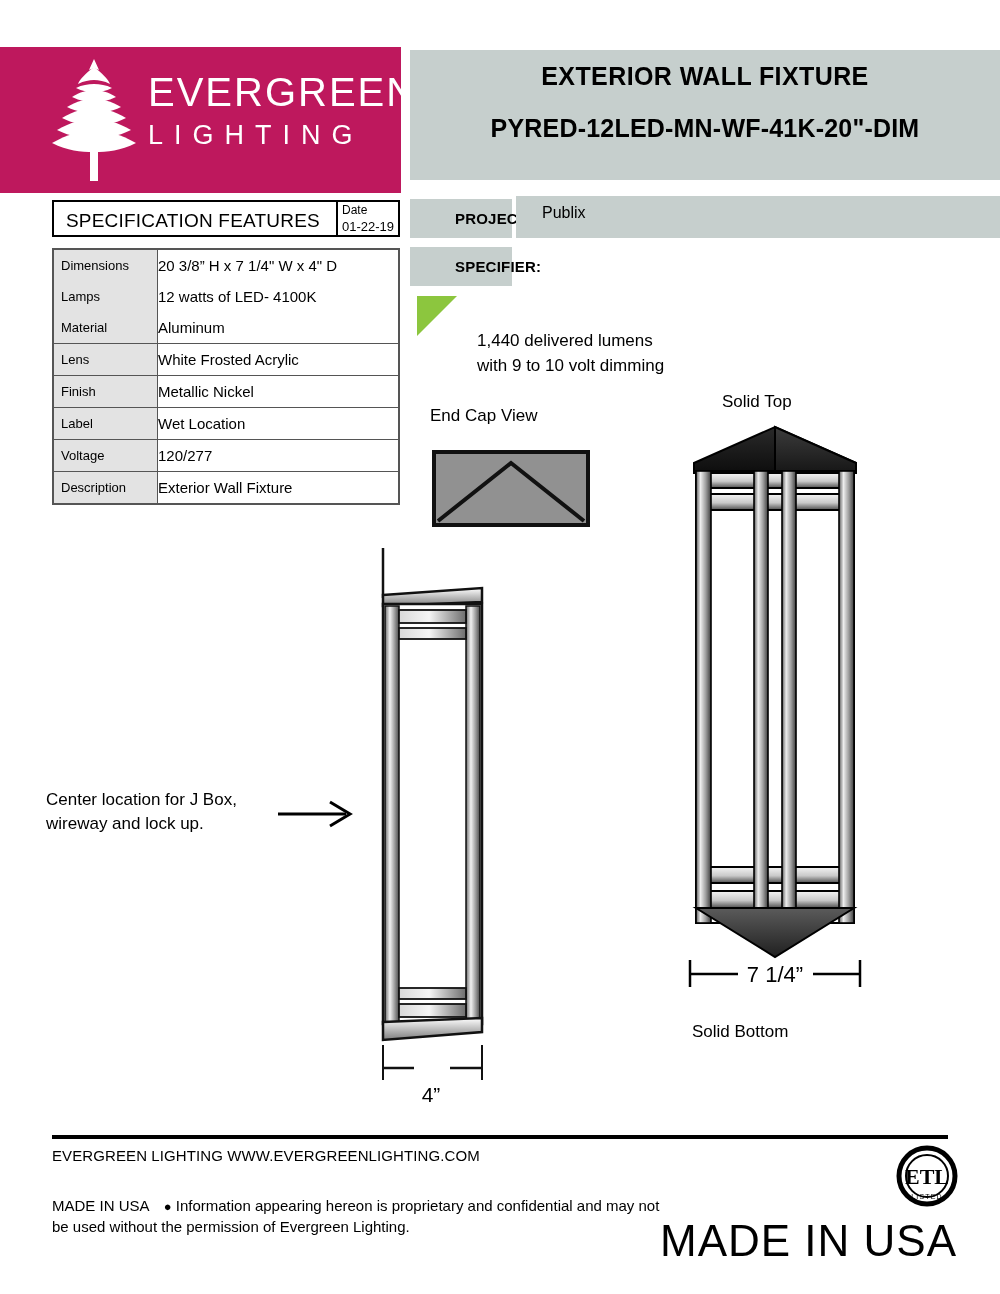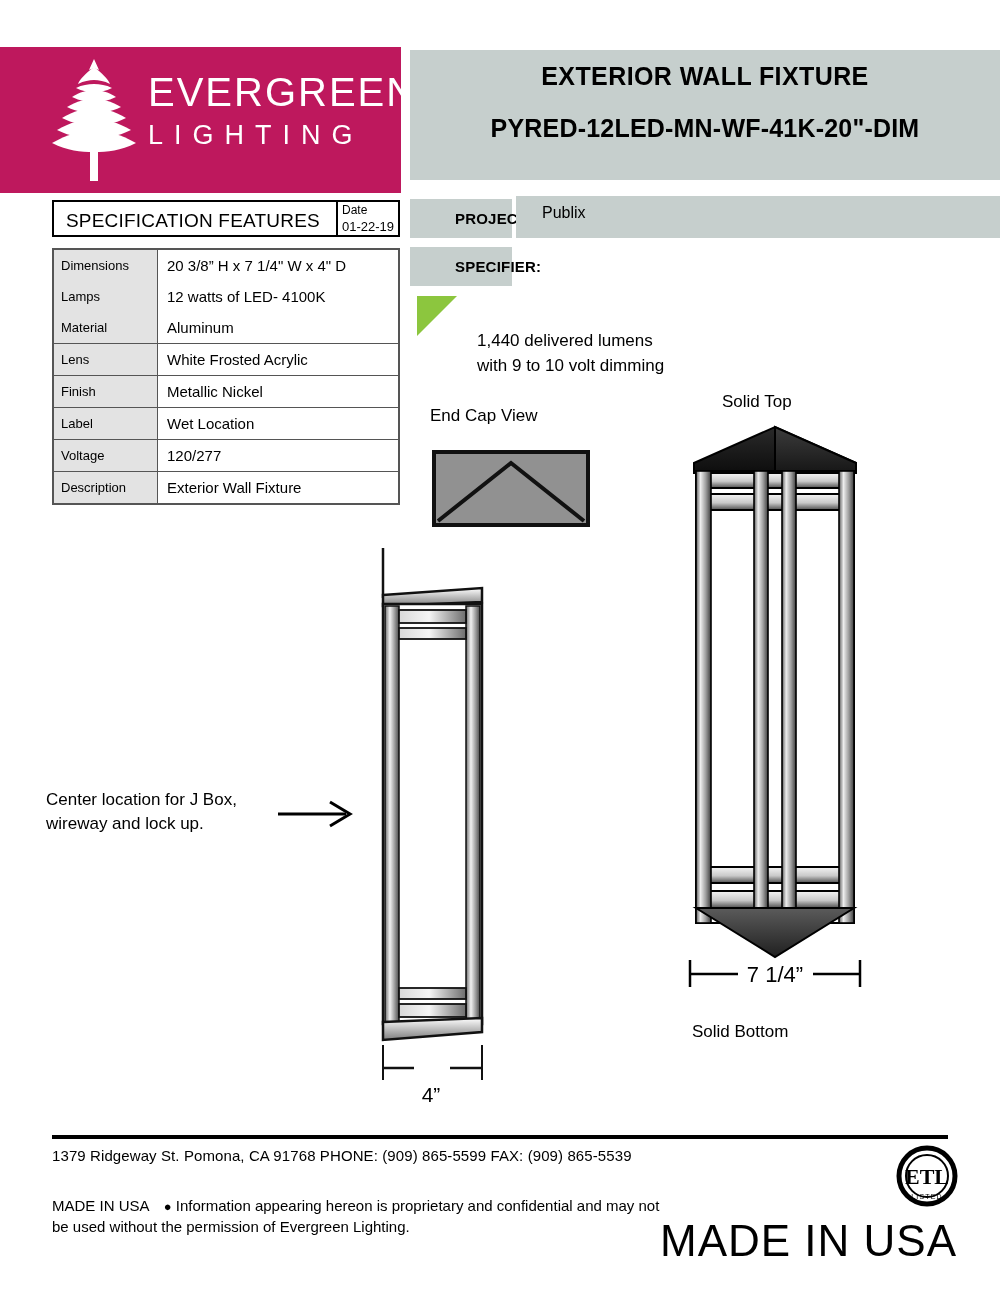--- a/index.html
+++ b/index.html
@@ -40,21 +40,21 @@
   #spec-head-datecell{position:absolute;right:0;top:0;width:62px;height:100%;
                       border-left:2px solid #000;box-sizing:border-box;}
   #spec-date-lbl{position:absolute;left:4px;top:1px;font-size:12px;}
   #spec-date-val{position:absolute;left:4px;top:17px;font-size:13px;}
 
   #spec-table{left:52px;top:248px;width:348px;border:1px solid #555;box-sizing:border-box;
               border-collapse:collapse;}
   #spec-table table{border-collapse:collapse;width:100%;border-radius:26px;}
   #spec-table td{border:1px solid #555;font-size:14px;padding:0;height:31px;vertical-align:middle;}
   #spec-table td.k{width:96px;background:#e3e3e3;padding-left:7px;font-size:13px;}
-  #spec-table td.v{padding-left:9px;font-size:15px;background:#fff;}
+  #spec-table td.v{padding-left:0;font-size:15px;background:#fff;}
   #spec-table td.nb{border-bottom:0;}
   #spec-table td.nt{border-top:0;}
 
   
   #endcap-label{left:430px;top:406px;font-size:17px;}
   #solidtop-label{left:722px;top:392px;font-size:17px;}
   #solidbottom-label{left:692px;top:1022px;font-size:17px;}
 
   
   #endcap-view{left:432px;top:450px;width:158px;height:77px;}
@@ -276,21 +276,21 @@
   <div>wireway and lock up.</div>
 </div>
 <svg class="abs" id="jbox-arrow" viewBox="0 0 80 28">
   <line x1="2" y1="14" x2="70" y2="14" stroke="#000" stroke-width="3"></line>
   <path d="M54 2 L74 14 L54 26" fill="none" stroke="#000" stroke-width="3"></path>
 </svg>
 
 <div class="abs" id="footer-rule"></div>
 
 <div class="abs" id="footer-addr">
-  <div>1379 Ridgeway St.   Pomona, CA 91768   PHONE: (909) 865-5599   FAX: (909) 865-5539</div>
+  <div>EVERGREEN LIGHTING   WWW.EVERGREENLIGHTING.COM</div>
 </div>
 
 <div class="abs" id="footer-legal">
   <div>
     <span>MADE IN USA</span>
     <span class="dotmark">&nbsp;&nbsp;&nbsp;●</span>
     <span>Information appearing hereon is proprietary and confidential and may not</span>
   </div>
   <div>be used without the permission of Evergreen Lighting.</div>
 </div>

